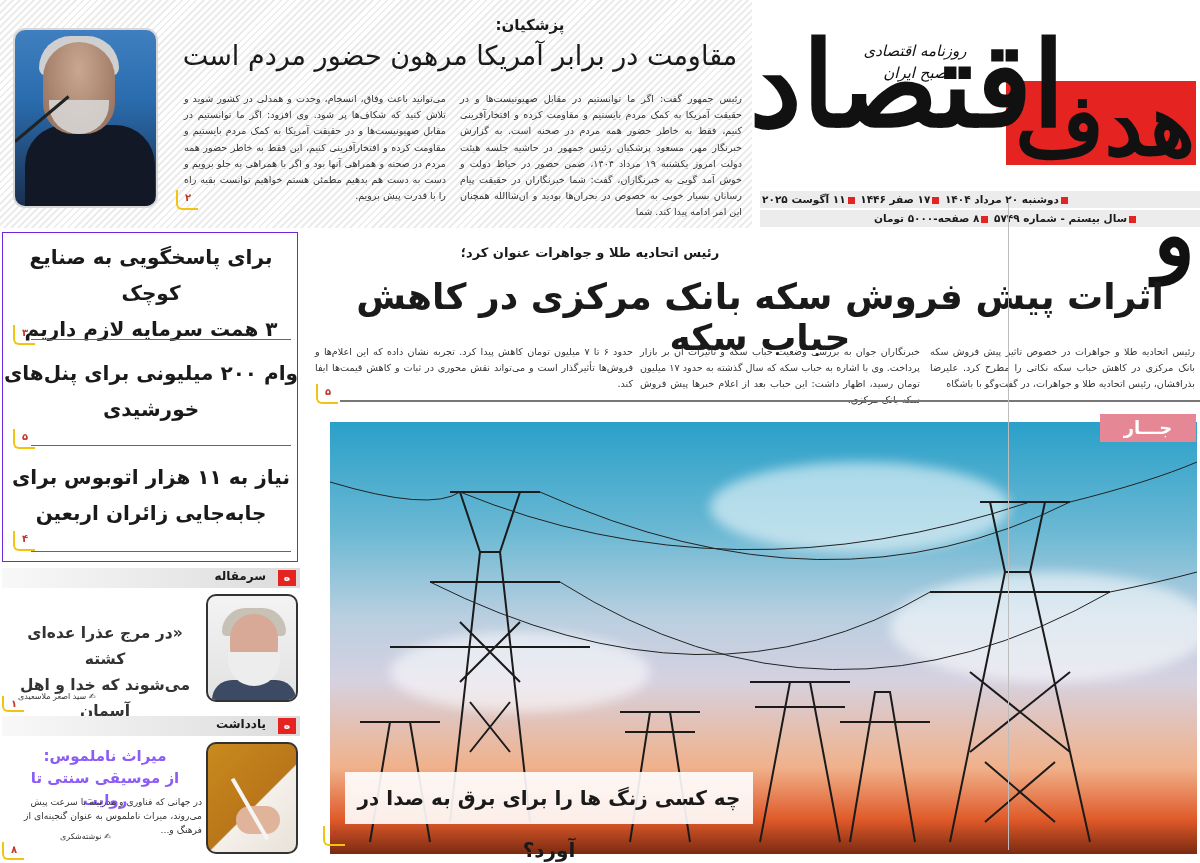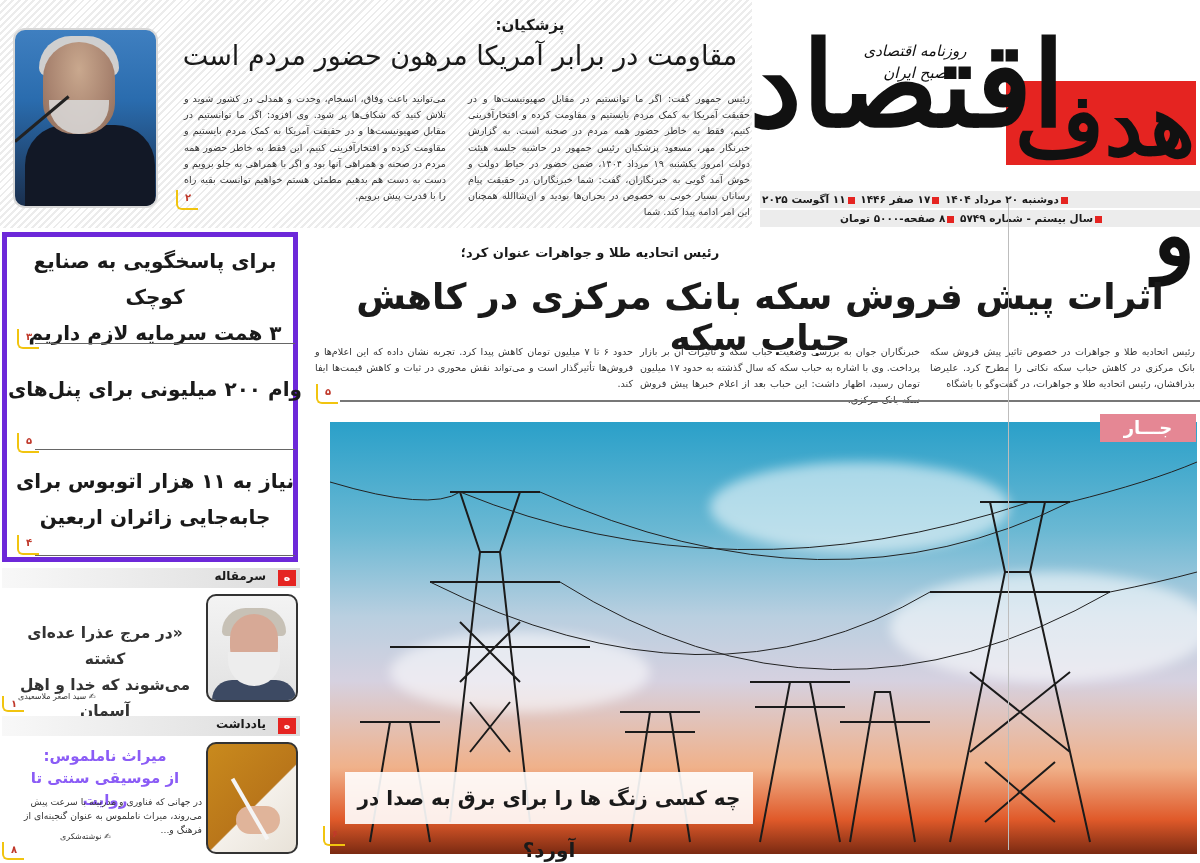--- a/index.html
+++ b/index.html
@@ -15,21 +15,21 @@
   .portrait .head { position: absolute; left: 28px; top: 12px; width: 72px; height: 92px; border-radius: 40px 40px 34px 34px;
     background: radial-gradient(ellipse at 50% 30%, #c9a88e 0%, #a98470 60%, #8a6a58 100%); }
   .portrait .hair { position: absolute; left: 24px; top: 6px; width: 80px; height: 40px; border-radius: 40px 40px 10px 10px; background: #cfcfcf; }
   .portrait .beard { position: absolute; left: 34px; top: 70px; width: 60px; height: 34px; border-radius: 0 0 30px 30px; background: #d9d9d9; opacity: .85; }
   .portrait .body { position: absolute; left: 10px; top: 95px; width: 130px; height: 90px; border-radius: 40px 40px 0 0; background: #121826; }
   .portrait .mic { position: absolute; left: 0; top: 110px; width: 70px; height: 3px; background: #222; transform: rotate(-40deg); transform-origin: left; }
 
   .kicker-top { left: 330px; top: 16px; width: 400px; text-align: center; font-weight: bold; font-size: 15px; }
   .headline-top { left: 180px; top: 40px; width: 560px; text-align: center; font-weight: normal; font-size: 27px; letter-spacing: -0.5px; }
   .col-text { font-size: 9.6px; line-height: 16.2px; text-align: justify; color: #333; }
-  .top-col-right { left: 460px; top: 91px; width: 282px; margin-left: 8px; }
+  .top-col-right { left: 460px; top: 91px; width: 282px; }
   .top-col-left { left: 184px; top: 91px; width: 262px; }
 
   .page-ref { width: 22px; height: 20px; border-left: 2px solid #f1c40f; border-bottom: 2px solid #f1c40f; border-radius: 0 0 0 6px;
     font-size: 10px; color: #c0392b; text-align: center; line-height: 16px; font-weight: bold; }
 
   
   .logo-red { left: 1006px; top: 81px; width: 190px; height: 84px; background: #e52421; }
   .logo-word { left: 765px; top: 10px; width: 300px; height: 160px; font-family: Liberation Sans, sans-serif; font-weight: bold;
     font-size: 118px; line-height: 150px; color: #111; text-align: left; letter-spacing: -8px; }
   .logo-hadaf { left: 1035px; top: 70px; width: 160px; font-family: "DejaVu Serif", serif; font-weight: bold; font-size: 86px;
@@ -39,21 +39,21 @@
   .meta-strip { left: 760px; width: 440px; height: 17px; background: #ececec; font-size: 10.5px; font-weight: bold; line-height: 17px; text-align: right; padding-right: 130px; }
   .meta-strip .sq { display: inline-block; width: 7px; height: 7px; background: #e52421; margin: 0 2px; vertical-align: middle; }
 
   
   .lead-kicker { left: 330px; top: 245px; width: 520px; text-align: center; font-weight: bold; font-size: 13px; }
   .lead-headline { left: 320px; top: 276px; width: 880px; text-align: center; font-weight: bold; font-size: 36px; letter-spacing: -1px; }
   .lead-col { top: 344px; font-size: 9.6px; line-height: 16px; color: #333; text-align: justify; }
   .lead-rule { left: 340px; top: 400px; width: 860px; height: 2px; background: #777; }
 
   
-  .side-box { left: 2px; top: 232px; width: 296px; height: 330px; border: 5px solid #6d28d9; }
+  .side-box { left: 2px; top: 232px; width: 296px; height: 330px; border: 1px solid #6d28d9; }
   .side-story { position: absolute; left: 0; width: 296px; text-align: center; font-weight: bold; font-size: 20px; line-height: 36px; }
   .side-rule { position: absolute; left: 28px; width: 260px; height: 1px; background: #666; }
 
   .section-bar { left: 2px; width: 298px; height: 20px; background: linear-gradient(90deg, #f8f8f8, #dcdcdc); }
   .section-bar .logo-h { position: absolute; right: 4px; top: 2px; width: 18px; height: 16px; background: #e52421; color: #fff; font-size: 11px; font-weight: bold; text-align: center; line-height: 16px; }
   .section-bar .label { position: absolute; right: 34px; top: 1px; font-size: 12px; font-weight: bold; }
 
   .columnist-photo { left: 206px; top: 594px; width: 92px; height: 108px; border: 2px solid #333; border-radius: 10px; overflow: hidden;
     background: linear-gradient(180deg, #f3f3f3, #e2e2e2); }
   .columnist-photo .face { position: absolute; left: 22px; top: 18px; width: 48px; height: 58px; border-radius: 24px; background: #d7a996; }
@@ -107,43 +107,44 @@
   <div>روزنامه اقتصادی</div>
   <div>صبح ایران</div>
 </div>
 <div class="abs sections-line">اقتصادی-فرهنگی-اجتماعی</div>
 
 <div class="abs meta-strip" style="top:191px;">
   <span class="sq"></span><span>دوشنبه ۲۰ مرداد ۱۴۰۴</span>
   <span class="sq"></span><span>۱۷ صفر ۱۴۴۶</span>
   <span class="sq"></span><span>۱۱ آگوست ۲۰۲۵</span>
 </div>
-<div class="abs meta-strip" style="top:210px;padding-right:96px;">
+<div class="abs meta-strip" style="top:210px;padding-right:62px;">
   <span class="sq"></span><span>سال بیستم - شماره ۵۷۴۹</span>
   <span class="sq"></span><span>۸ صفحه-۵۰۰۰ تومان</span>
 </div>
 
 <div class="abs lead-kicker">رئیس اتحادیه طلا و جواهرات عنوان کرد؛</div>
 <div class="abs lead-headline">اثرات پیش فروش سکه بانک مرکزی در کاهش حباب سکه</div>
 <div class="abs lead-col" style="left:930px;width:265px;">رئیس اتحادیه طلا و جواهرات در خصوص تاثیر پیش فروش سکه بانک مرکزی در کاهش حباب سکه نکاتی را مطرح کرد. علیرضا بذرافشان، رئیس اتحادیه طلا و جواهرات، در گفت‌وگو با باشگاه</div>
 <div class="abs lead-col" style="left:640px;width:280px;">خبرنگاران جوان به بررسی وضعیت حباب سکه و تأثیرات آن بر بازار پرداخت. وی با اشاره به حباب سکه که سال گذشته به حدود ۱۷ میلیون تومان رسید، اظهار داشت: این حباب بعد از اعلام خبرها پیش فروش سکه بانک مرکزی،</div>
 <div class="abs lead-col" style="left:315px;width:318px;">حدود ۶ تا ۷ میلیون تومان کاهش پیدا کرد. تجربه نشان داده که این اعلام‌ها و فروش‌ها تأثیرگذار است و می‌تواند نقش محوری در ثبات و کاهش قیمت‌ها ایفا کند.</div>
 <div class="abs page-ref" style="left:316px;top:384px;">۵</div>
 <div class="abs lead-rule"></div>
 
 <div class="abs side-box">
   <div class="side-story" style="top:6px;">
     <div>برای پاسخگویی به صنایع کوچک</div>
     <div>۳ همت سرمایه لازم داریم</div>
   </div>
   <div class="page-ref" style="position:absolute;left:10px;top:92px;">۳</div>
   <div class="side-rule" style="top:106px;"></div>
 
-  <div class="side-story" style="top:134px;">
+  <div class="side-story" style="top:122px;">
     <div>وام ۲۰۰ میلیونی برای پنل‌های</div>
+    <div>خورشیدی</div>
   </div>
   <div class="page-ref" style="position:absolute;left:10px;top:196px;">۵</div>
   <div class="side-rule" style="top:212px;"></div>
 
   <div class="side-story" style="top:226px;">
     <div>نیاز به ۱۱ هزار اتوبوس برای</div>
     <div>جابه‌جایی زائران اربعین</div>
   </div>
   <div class="page-ref" style="position:absolute;left:10px;top:298px;">۴</div>
   <div class="side-rule" style="top:318px;"></div>

